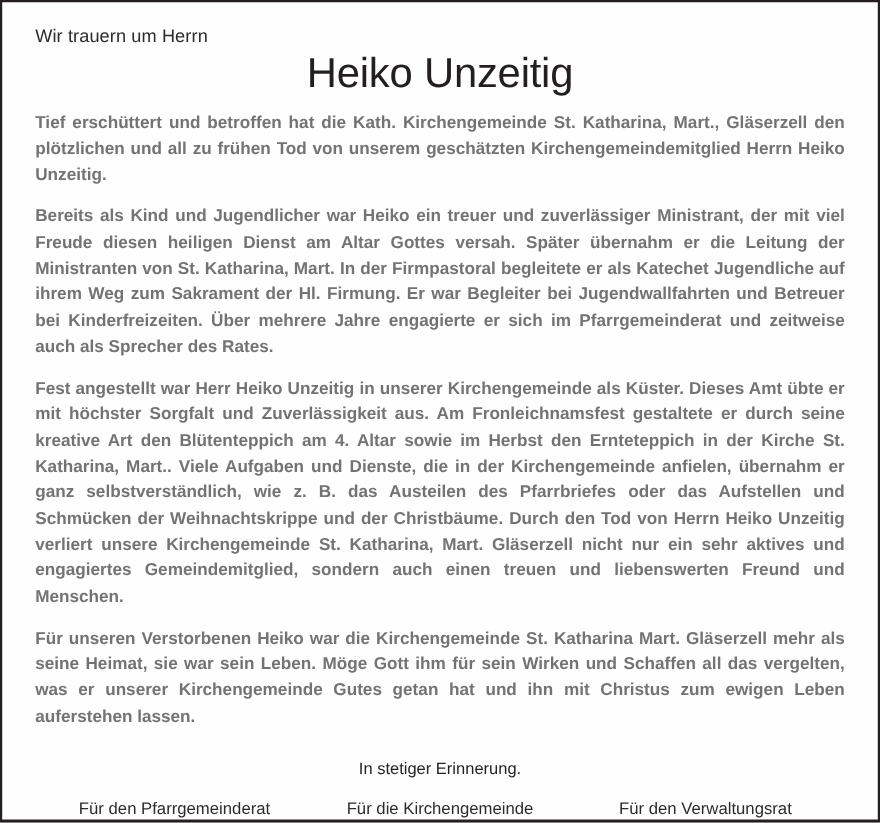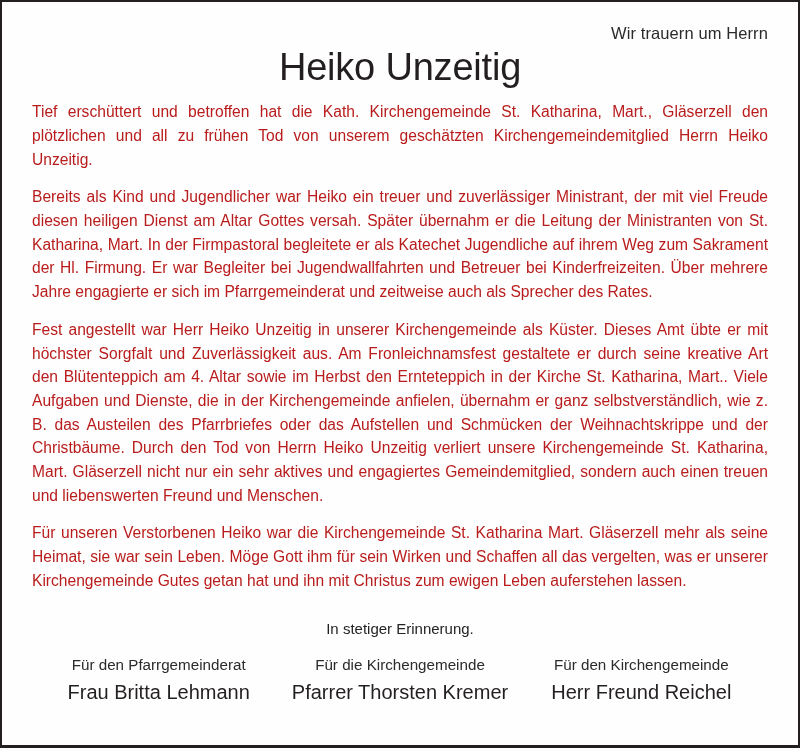--- a/index.html
+++ b/index.html
@@ -24,21 +24,21 @@
     border-left: 2px solid #231f20;
     border-right: 2px solid #231f20;
     border-bottom: 3px solid #231f20;
     padding: 18px 30px 10px 30px;
     display: flex;
     flex-direction: column;
     overflow: hidden;
   }
 
   .mourn-line {
-    text-align: right;
+    text-align: left;
     font-size: 16.5px;
     line-height: 1.2;
     letter-spacing: 0.1px;
     color: #2c2a2b;
     margin: 4px 0 2px 0;
   }
 
   .deceased-name {
     text-align: center;
     font-size: 38px;
@@ -48,23 +48,24 @@
     color: #231f20;
     margin: 0 0 12px 0;
     white-space: nowrap;
   }
 
   .body-par {
     text-align: justify;
     text-justify: inter-word;
     font-size: 15.6px;
     line-height: 1.52;
-    color: #b91c1c;
+    color: #737373;
     margin: 0 0 14px 0;
     hyphens: none;
+    font-weight: bold;
   }
   .body-par:last-of-type { margin-bottom: 16px; }
 
   .closing-line {
     text-align: center;
     font-size: 15px;
     line-height: 1.4;
     color: #262324;
     margin: 10px 0 14px 0;
   }
@@ -122,21 +123,21 @@
       <div class="sig-role">Für den Pfarrgemeinderat</div>
       <div class="sig-name">Frau Britta Lehmann</div>
     </div>
 
     <div class="sig-col">
       <div class="sig-role">Für die Kirchengemeinde</div>
       <div class="sig-name">Pfarrer Thorsten Kremer</div>
     </div>
 
     <div class="sig-col">
-      <div class="sig-role">Für den Kirchengemeinde</div>
+      <div class="sig-role">Für den Verwaltungsrat</div>
       <div class="sig-name">Herr Freund Reichel</div>
     </div>
 
   </div>
 
   <div class="spacer"></div>
 
 </div>
 
 </body></html>

